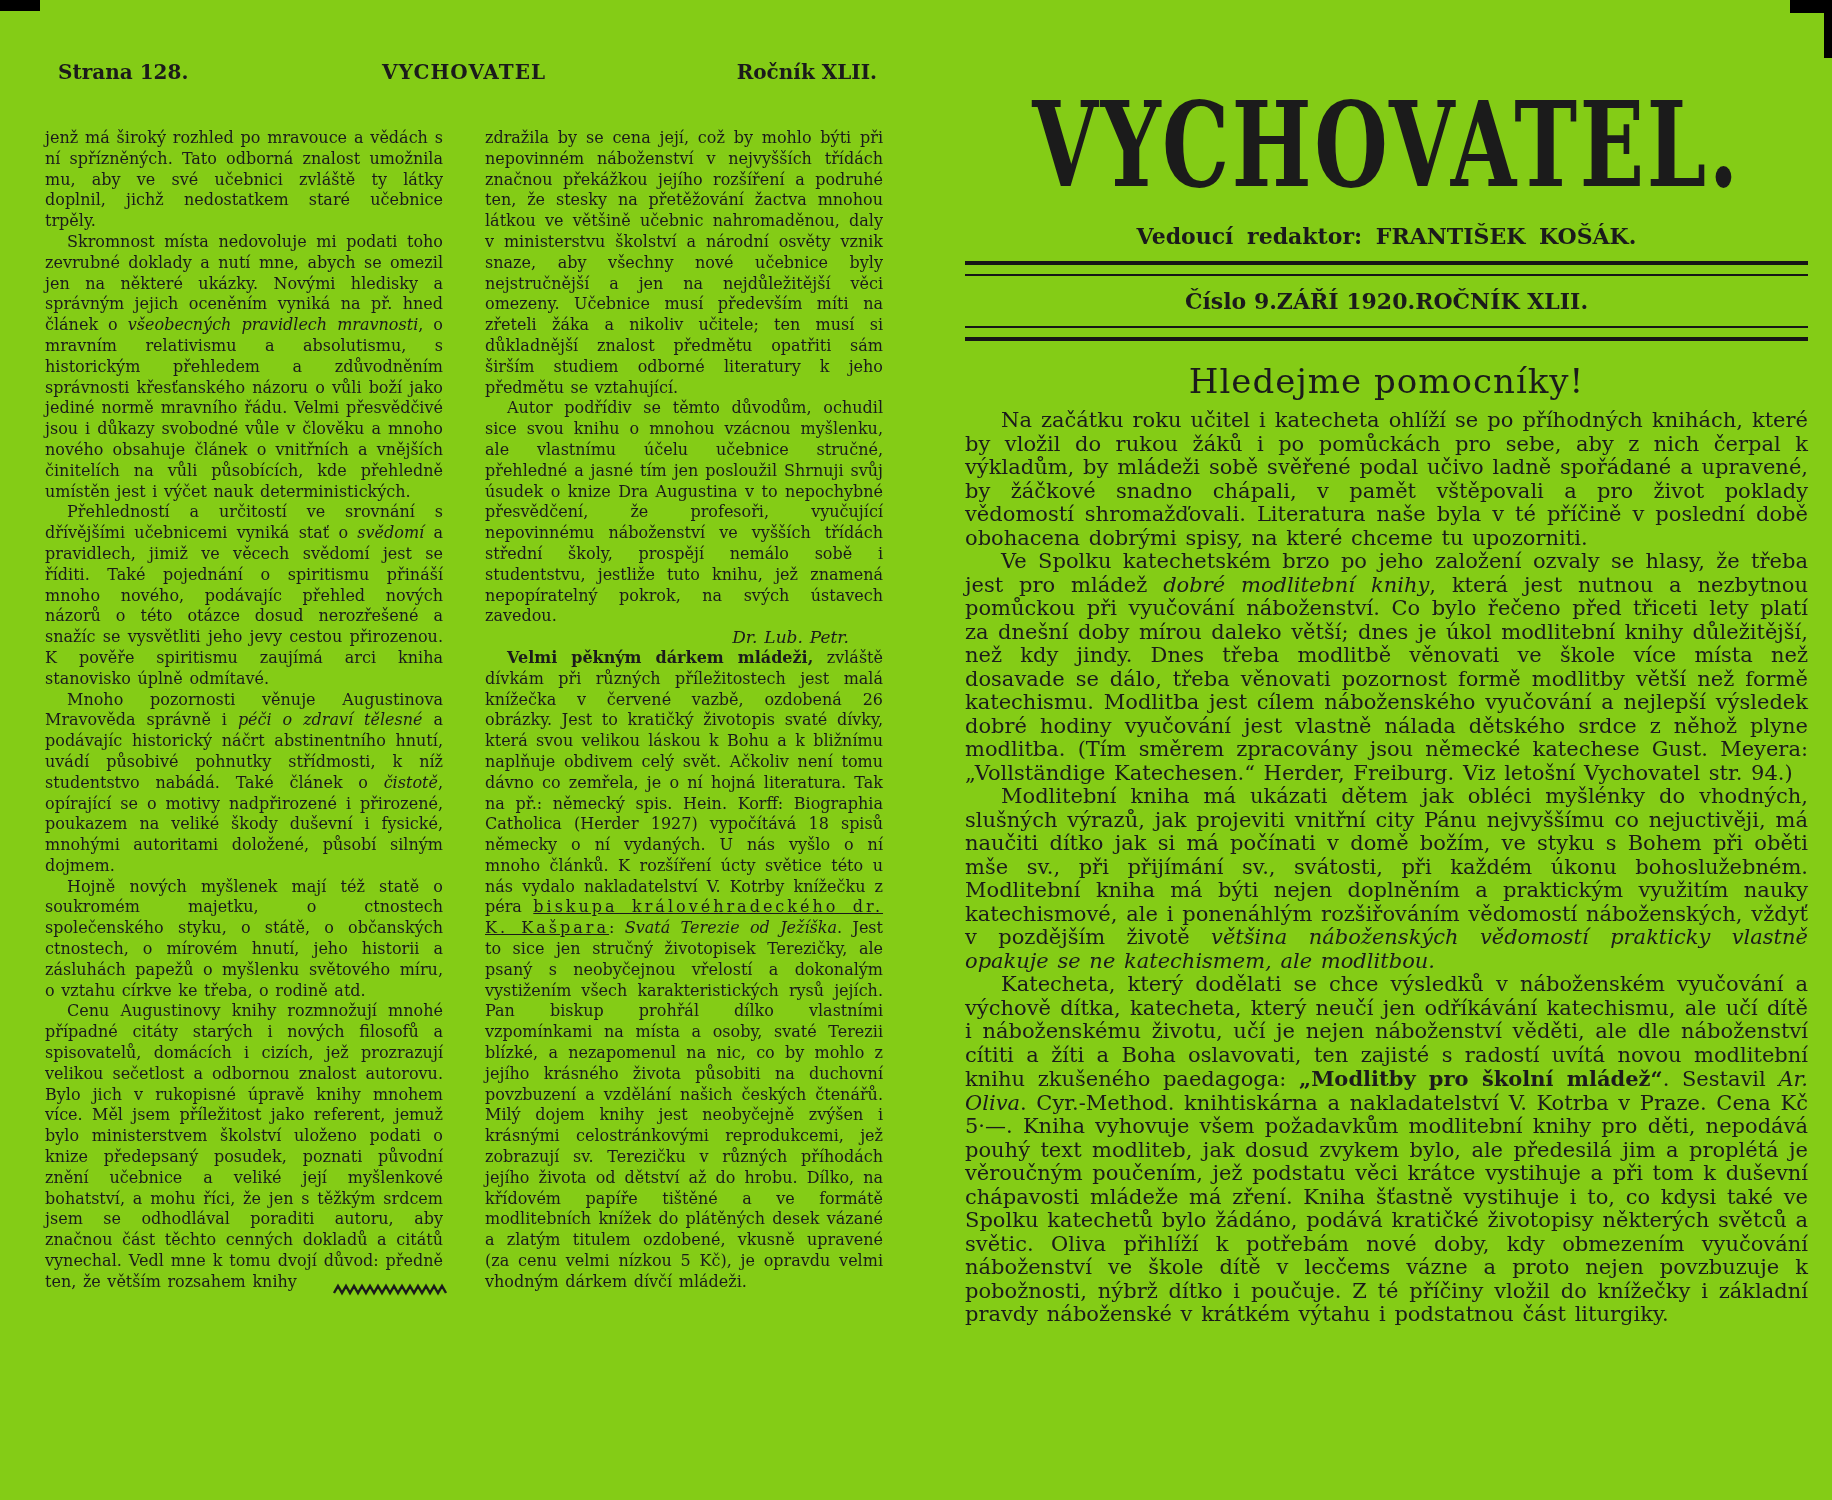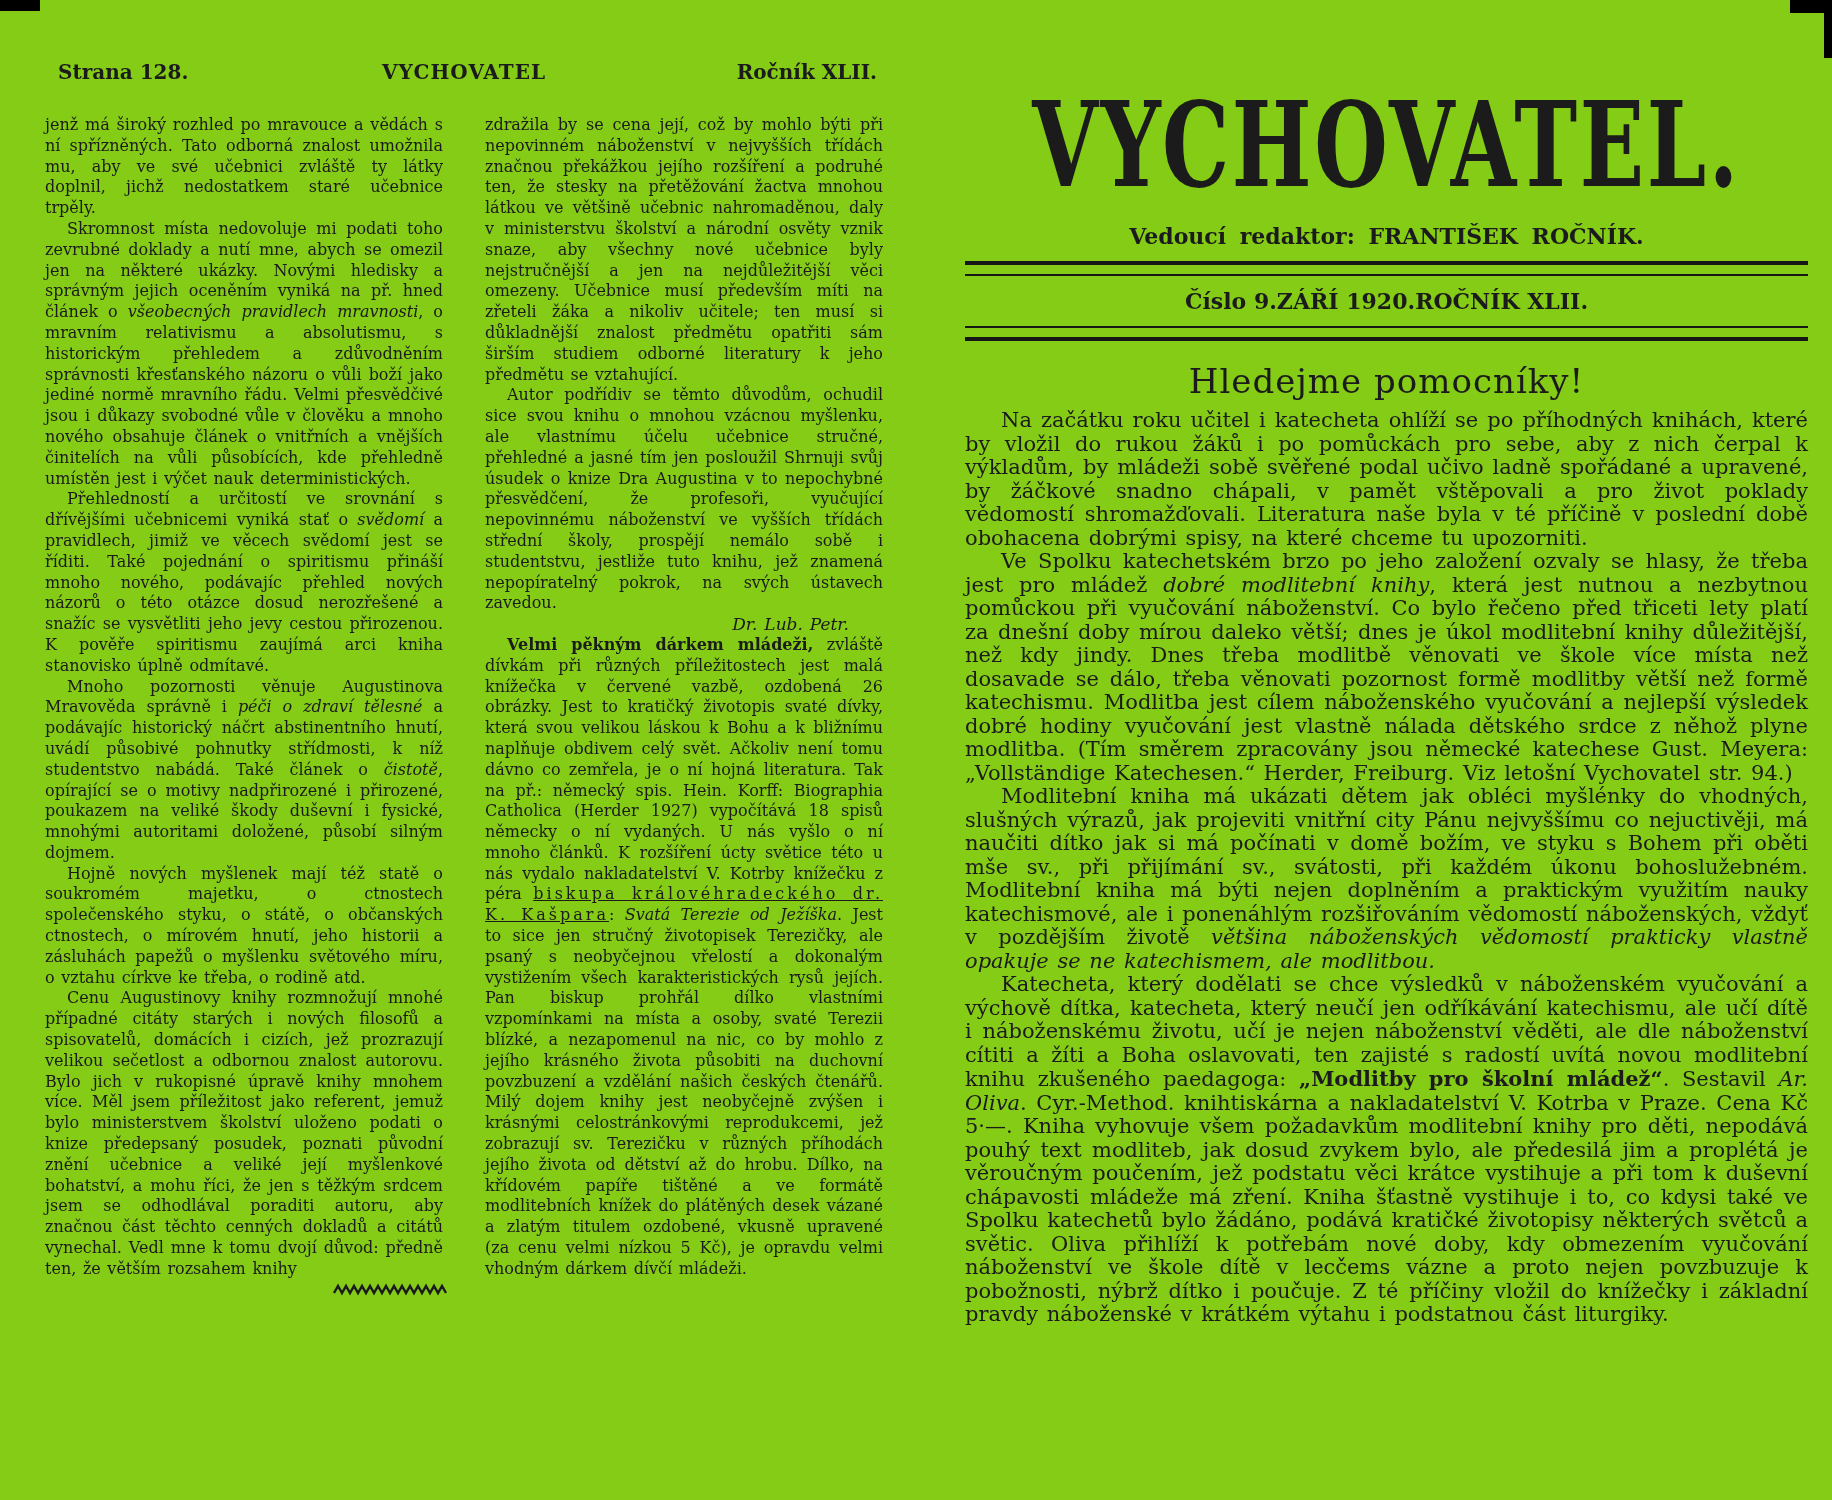--- a/index.html
+++ b/index.html
@@ -17,21 +17,21 @@
   .artifact.tl{left:0;top:0;width:40px;height:11px;}
   .artifact.tr{left:1790px;top:0;width:42px;height:13px;}
   .artifact.re{left:1824px;top:0;width:8px;height:58px;}
 
   
   .page-left{position:absolute;left:45px;top:60px;width:838px;}
   .lp-header{position:relative;height:28px;font-size:20px;font-weight:bold;}
   .lp-header .lp-left{position:absolute;left:13px;top:0;}
   .lp-header .lp-center{position:absolute;left:50%;top:0;transform:translateX(-50%);letter-spacing:1px;}
   .lp-header .lp-right{position:absolute;right:6px;top:0;}
-  .columns{display:flex;gap:42px;margin-top:27px;justify-content:space-between;}
+  .columns{display:flex;gap:42px;margin-top:40px;justify-content:space-between;}
   .col{width:405px;font-size:16px;line-height:20.8px;text-align:justify;word-spacing:1.5px;}
   .para{margin:0;}
   .para.indent{text-indent:22px;}
   .para.sig{text-align:right;padding-right:34px;font-size:17px;}
   .article-body .para.indent{text-indent:36px;}
   .i{font-style:italic;}
   .b{font-weight:bold;}
   .sp{letter-spacing:3px;text-decoration:underline;}
   .squiggle{position:absolute;left:287px;top:1223px;}
 
@@ -90,21 +90,21 @@
       <polyline points="2,10 6,3 10,10 14,3 18,10 22,3 26,10 30,3 34,10 38,3 42,10 46,3 50,10 54,3 58,10 62,3 66,10 70,3 74,10 78,3 82,10 86,3 90,10 94,3 98,10 102,3 106,10 110,3 114,10" fill="none" stroke="#1b1b1b" stroke-width="2.4"></polyline>
     </svg>
   </section>
 
   <section class="page-right">
     <h1 class="masthead">
       <span class="mast-inner">VYCHOVATEL.</span>
     </h1>
     <div class="editor">
       <span>Vedoucí redaktor:</span>
-      <span>FRANTIŠEK ROČNÍK.</span>
+      <span>FRANTIŠEK KOŠÁK.</span>
     </div>
     <div class="rules-top">
       <hr class="rule">
       <hr class="rule thin">
     </div>
     <div class="issue-row">
       <span>Číslo 9.</span>
       <span>ZÁŘÍ 1920.</span>
       <span>ROČNÍK XLII.</span>
     </div>

